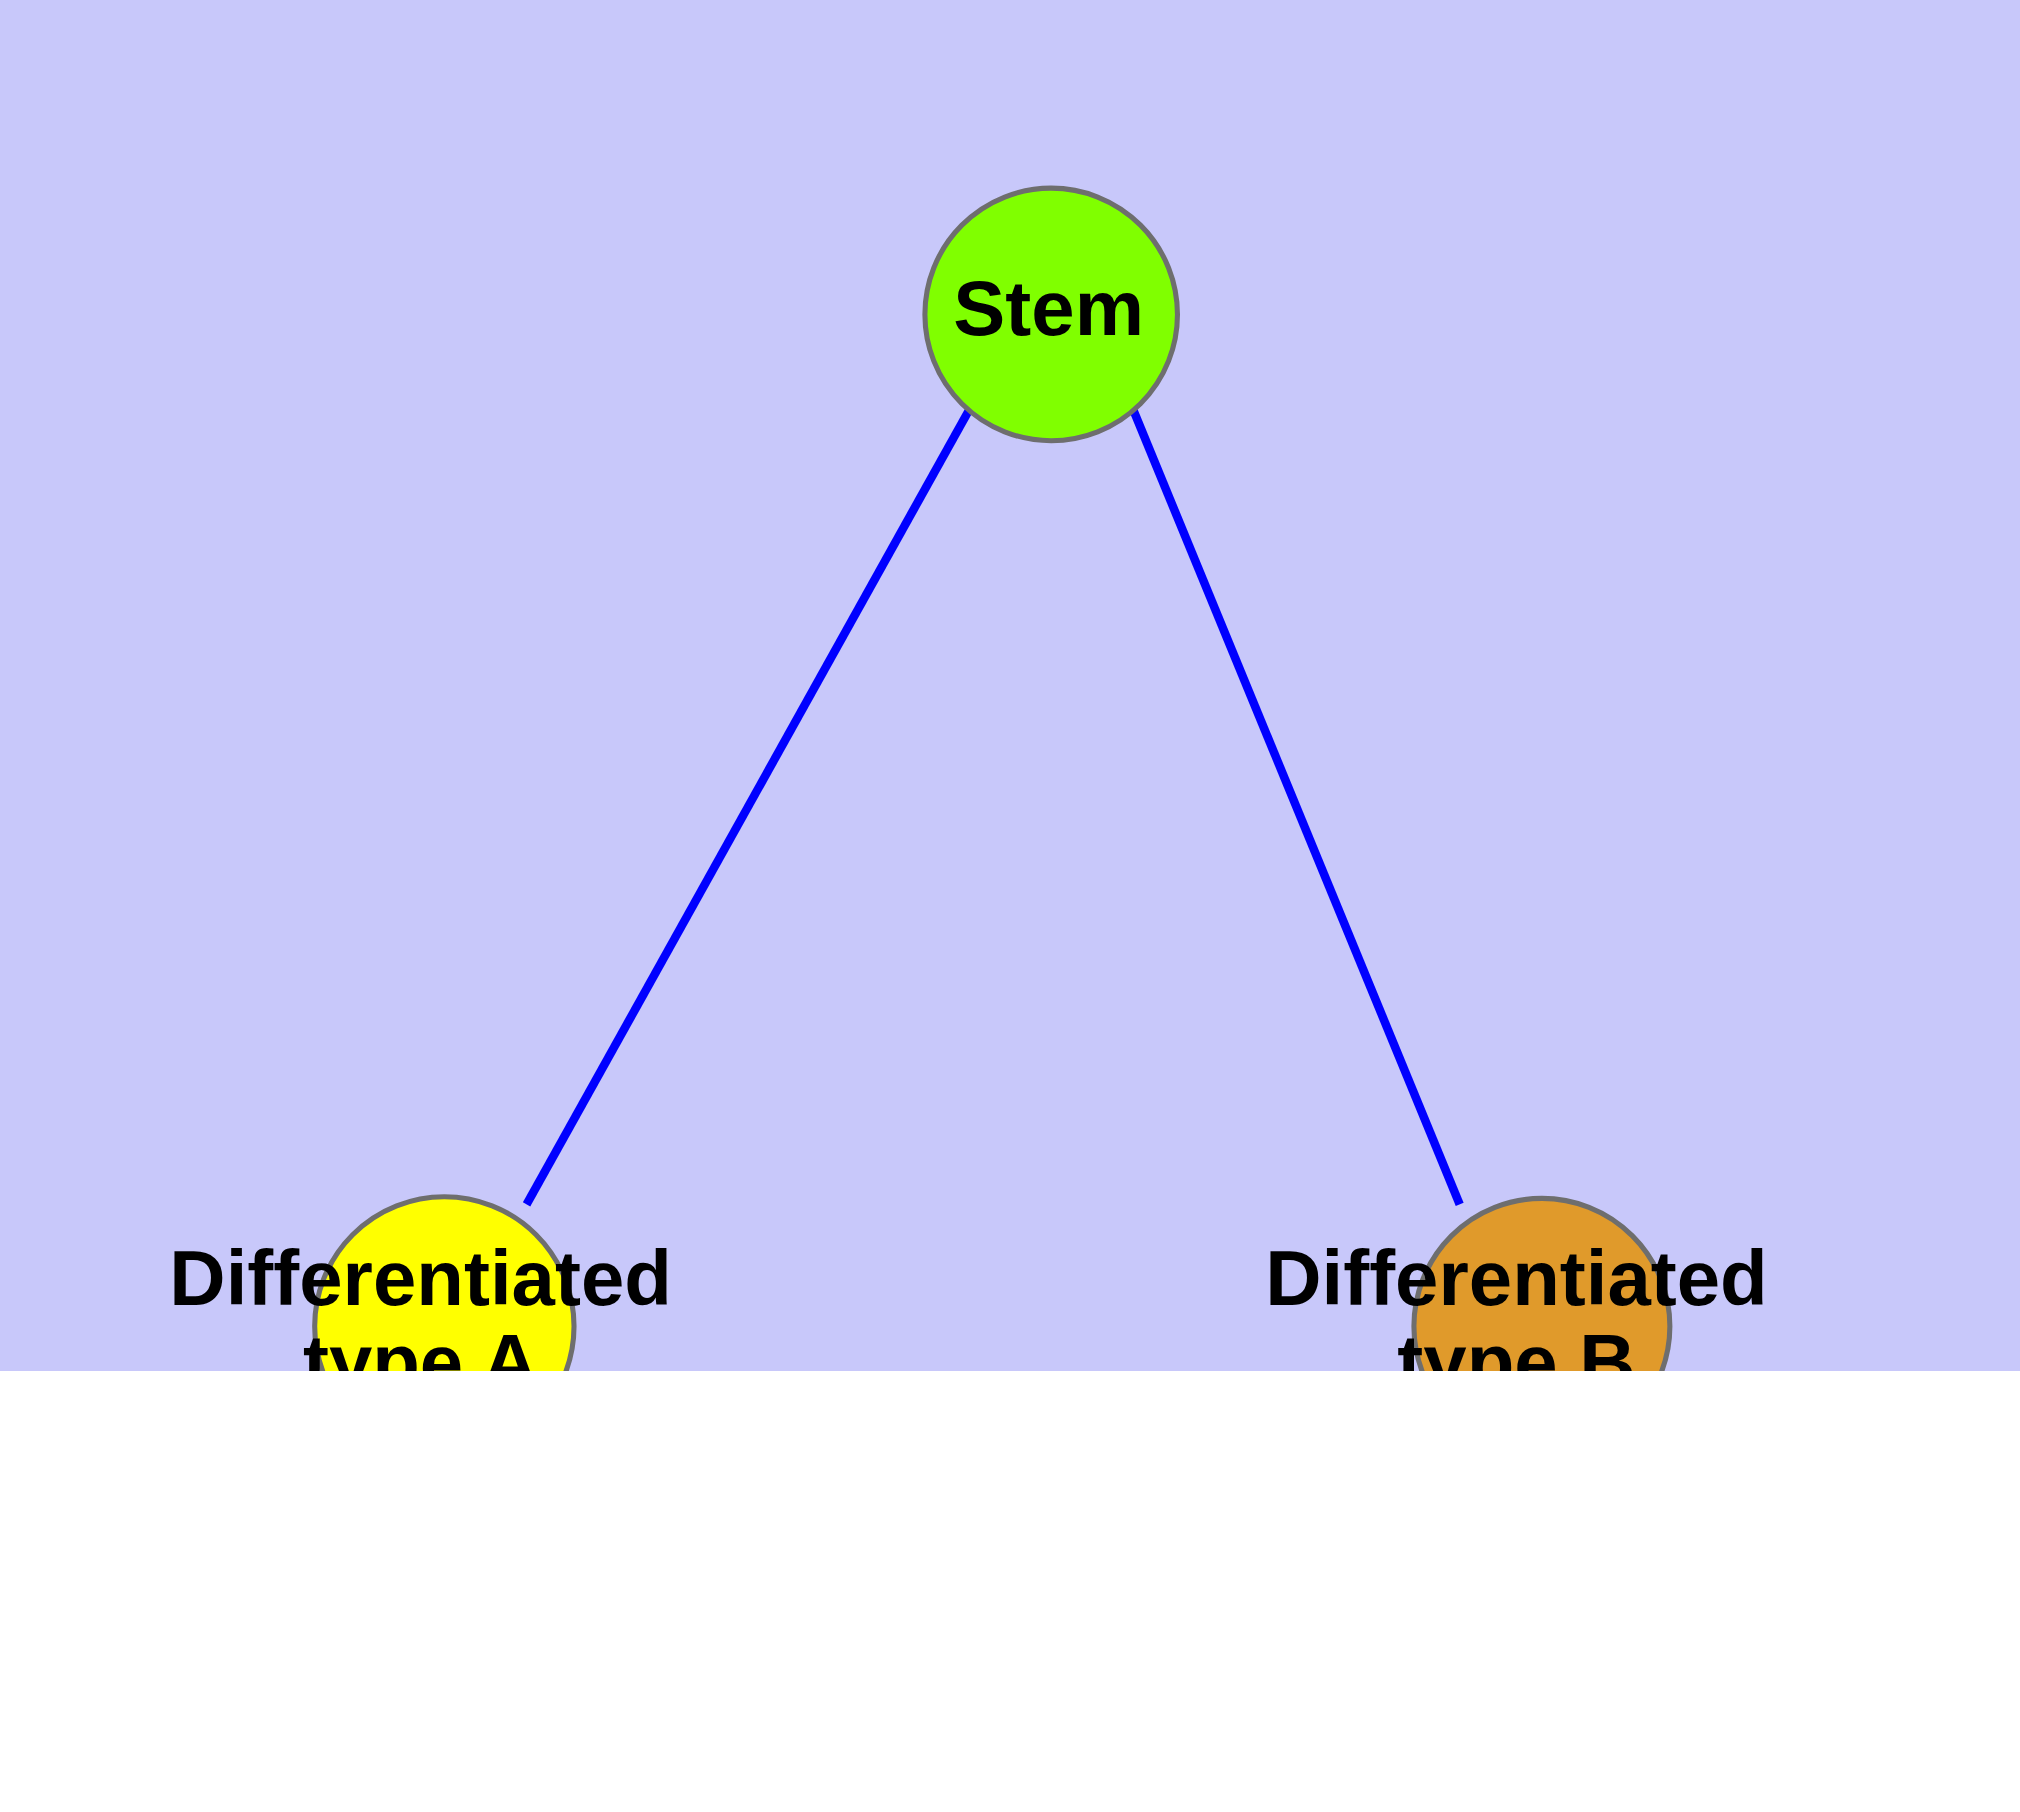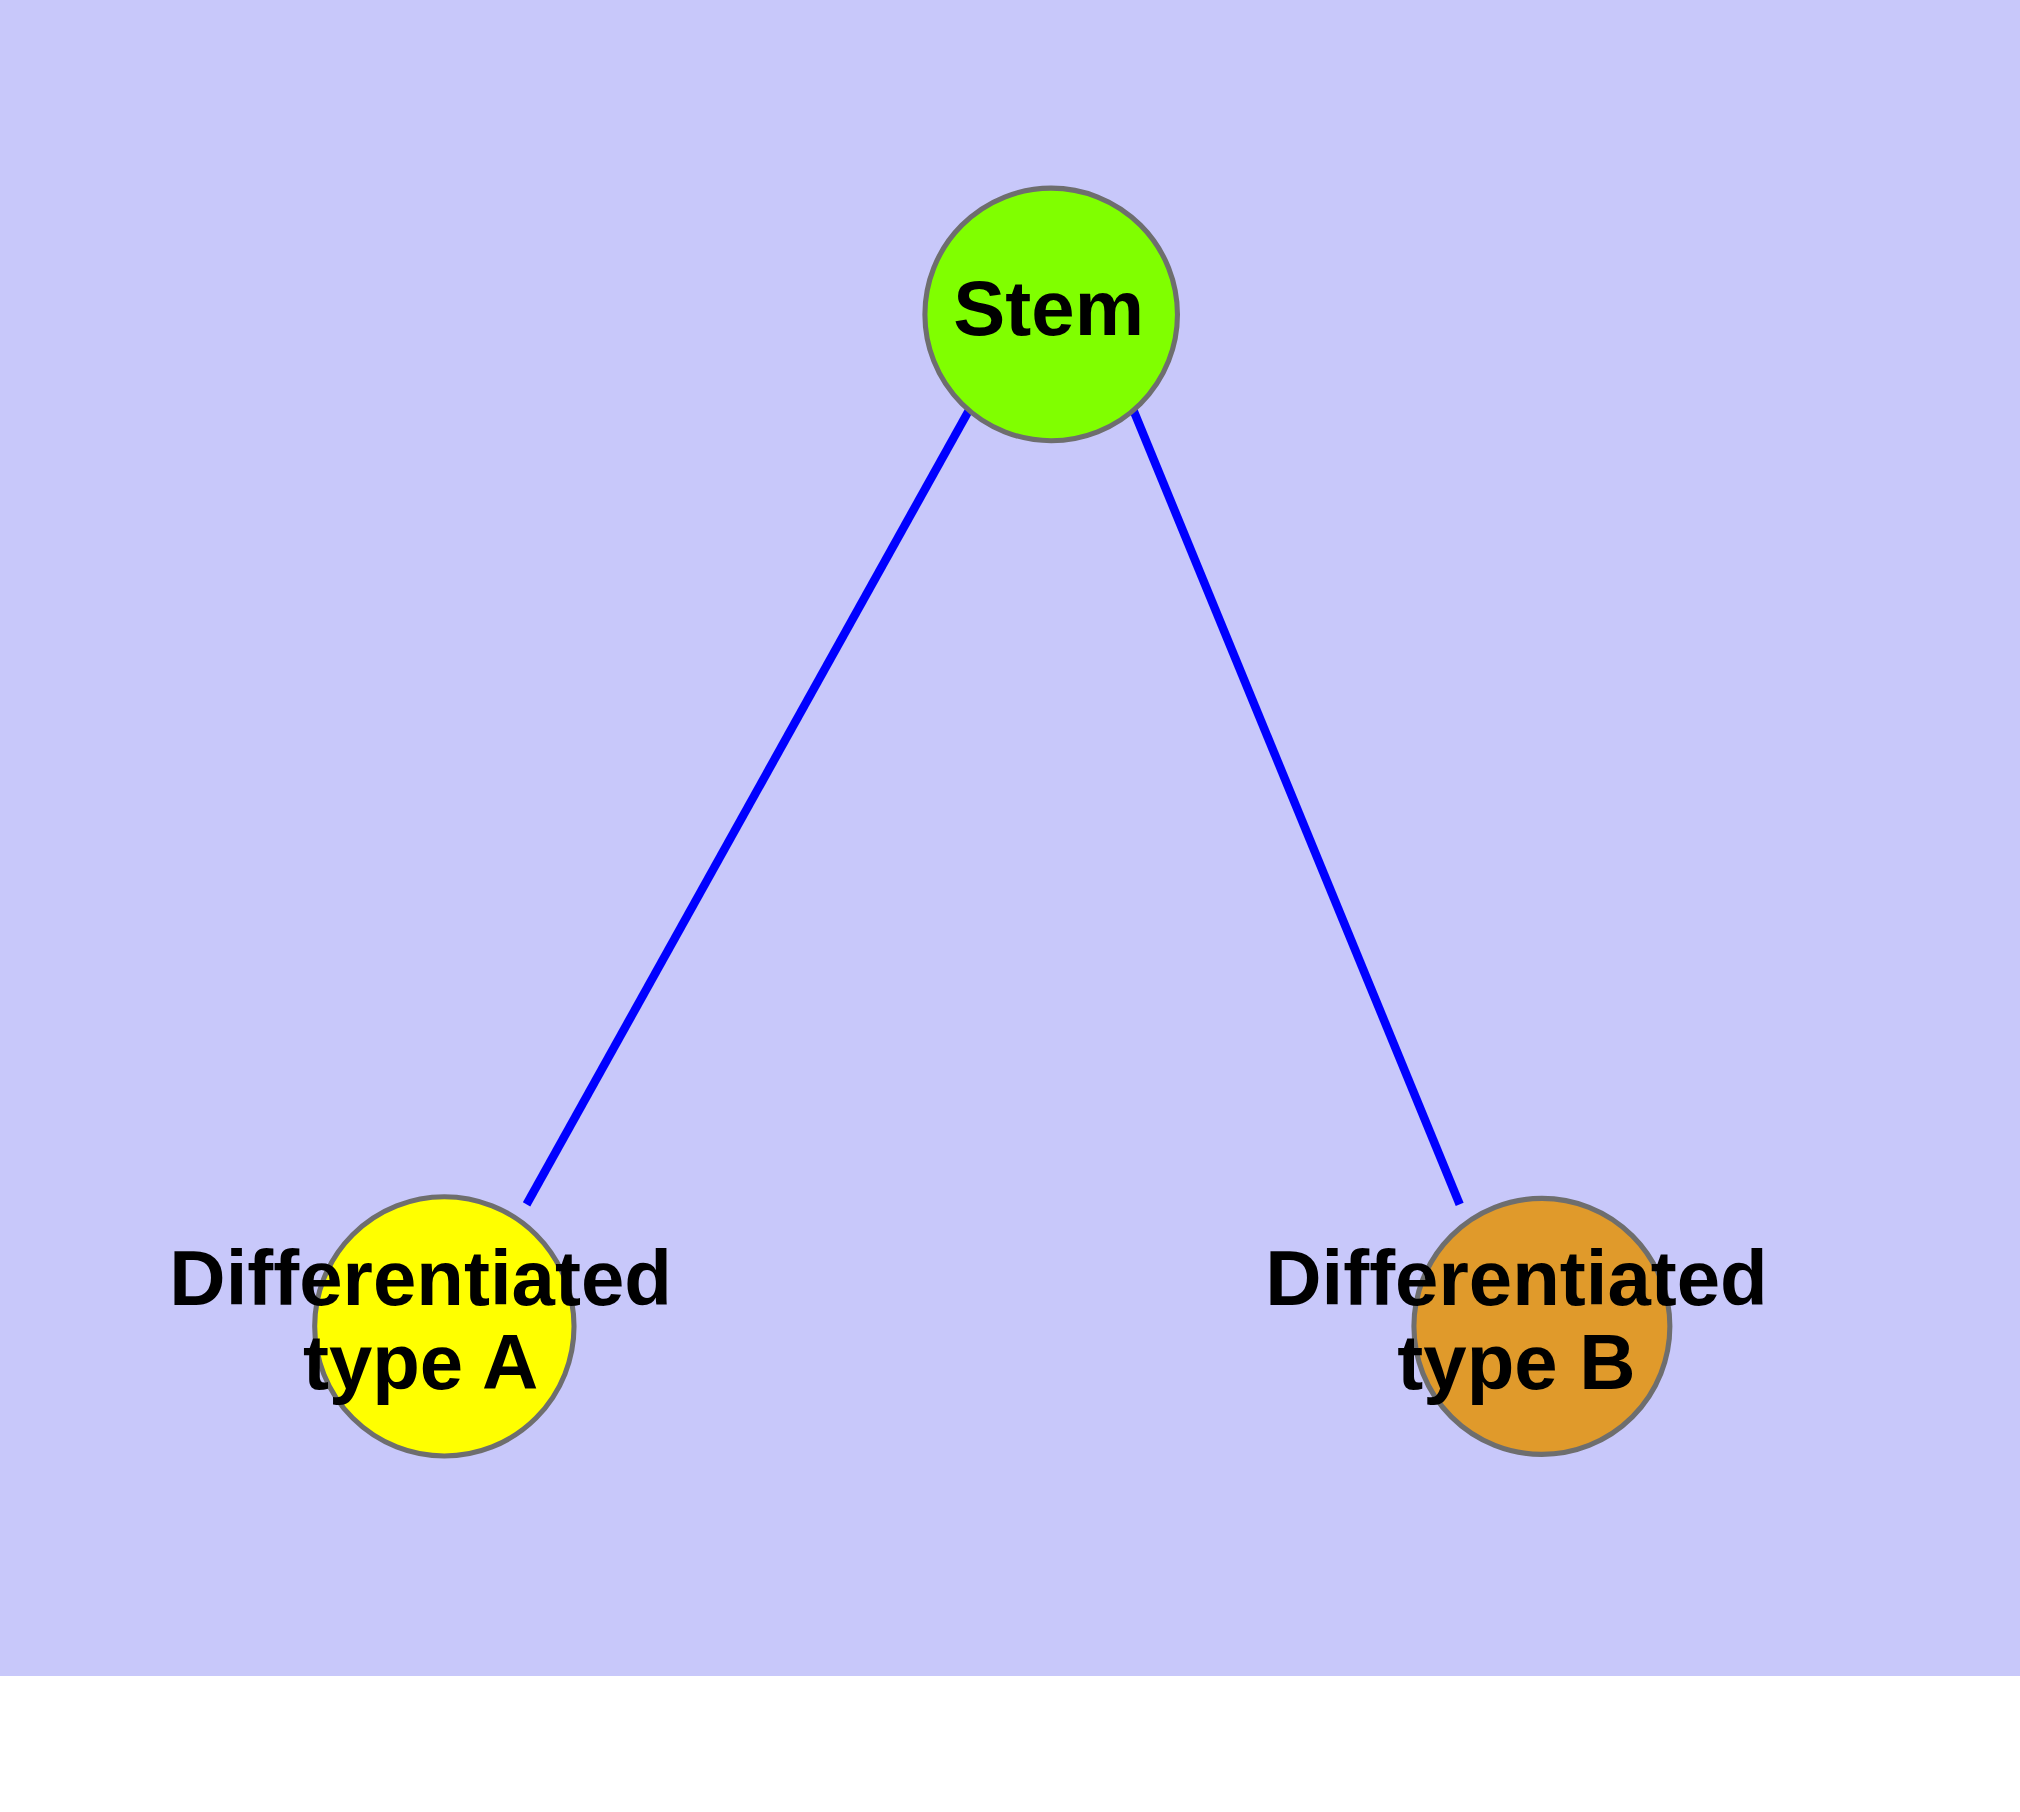--- a/index.html
+++ b/index.html
@@ -33,21 +33,21 @@
     font-family: "Liberation Sans", sans-serif;
     font-weight: bold;
     fill: #000000;
     text-anchor: middle;
     dominant-baseline: middle;
   }
 </style>
 </head>
 <body>
 
-<div id="canvas" style="width: 2021px; height: 1676px;">
+<div id="canvas" style="width: 2021px; height: 1371px;">
 
   <div id="bg-rect" style="background: rgb(200, 200, 250);"></div>
 
   <svg id="graph-svg" viewBox="0 0 2384 2138" xmlns="http://www.w3.org/2000/svg" style="width: 2021px; height: 1812px;">
 
     <g id="edges-layer">
       <line class="graph-edge" id="edge-0" x1="1143" y1="484" x2="621" y2="1421" stroke="#0000ff" stroke-width="10" stroke-linecap="butt"></line>
       <line class="graph-edge" id="edge-1" x1="1337" y1="484" x2="1722" y2="1421" stroke="#0000ff" stroke-width="10" stroke-linecap="butt"></line>
     </g>
 

